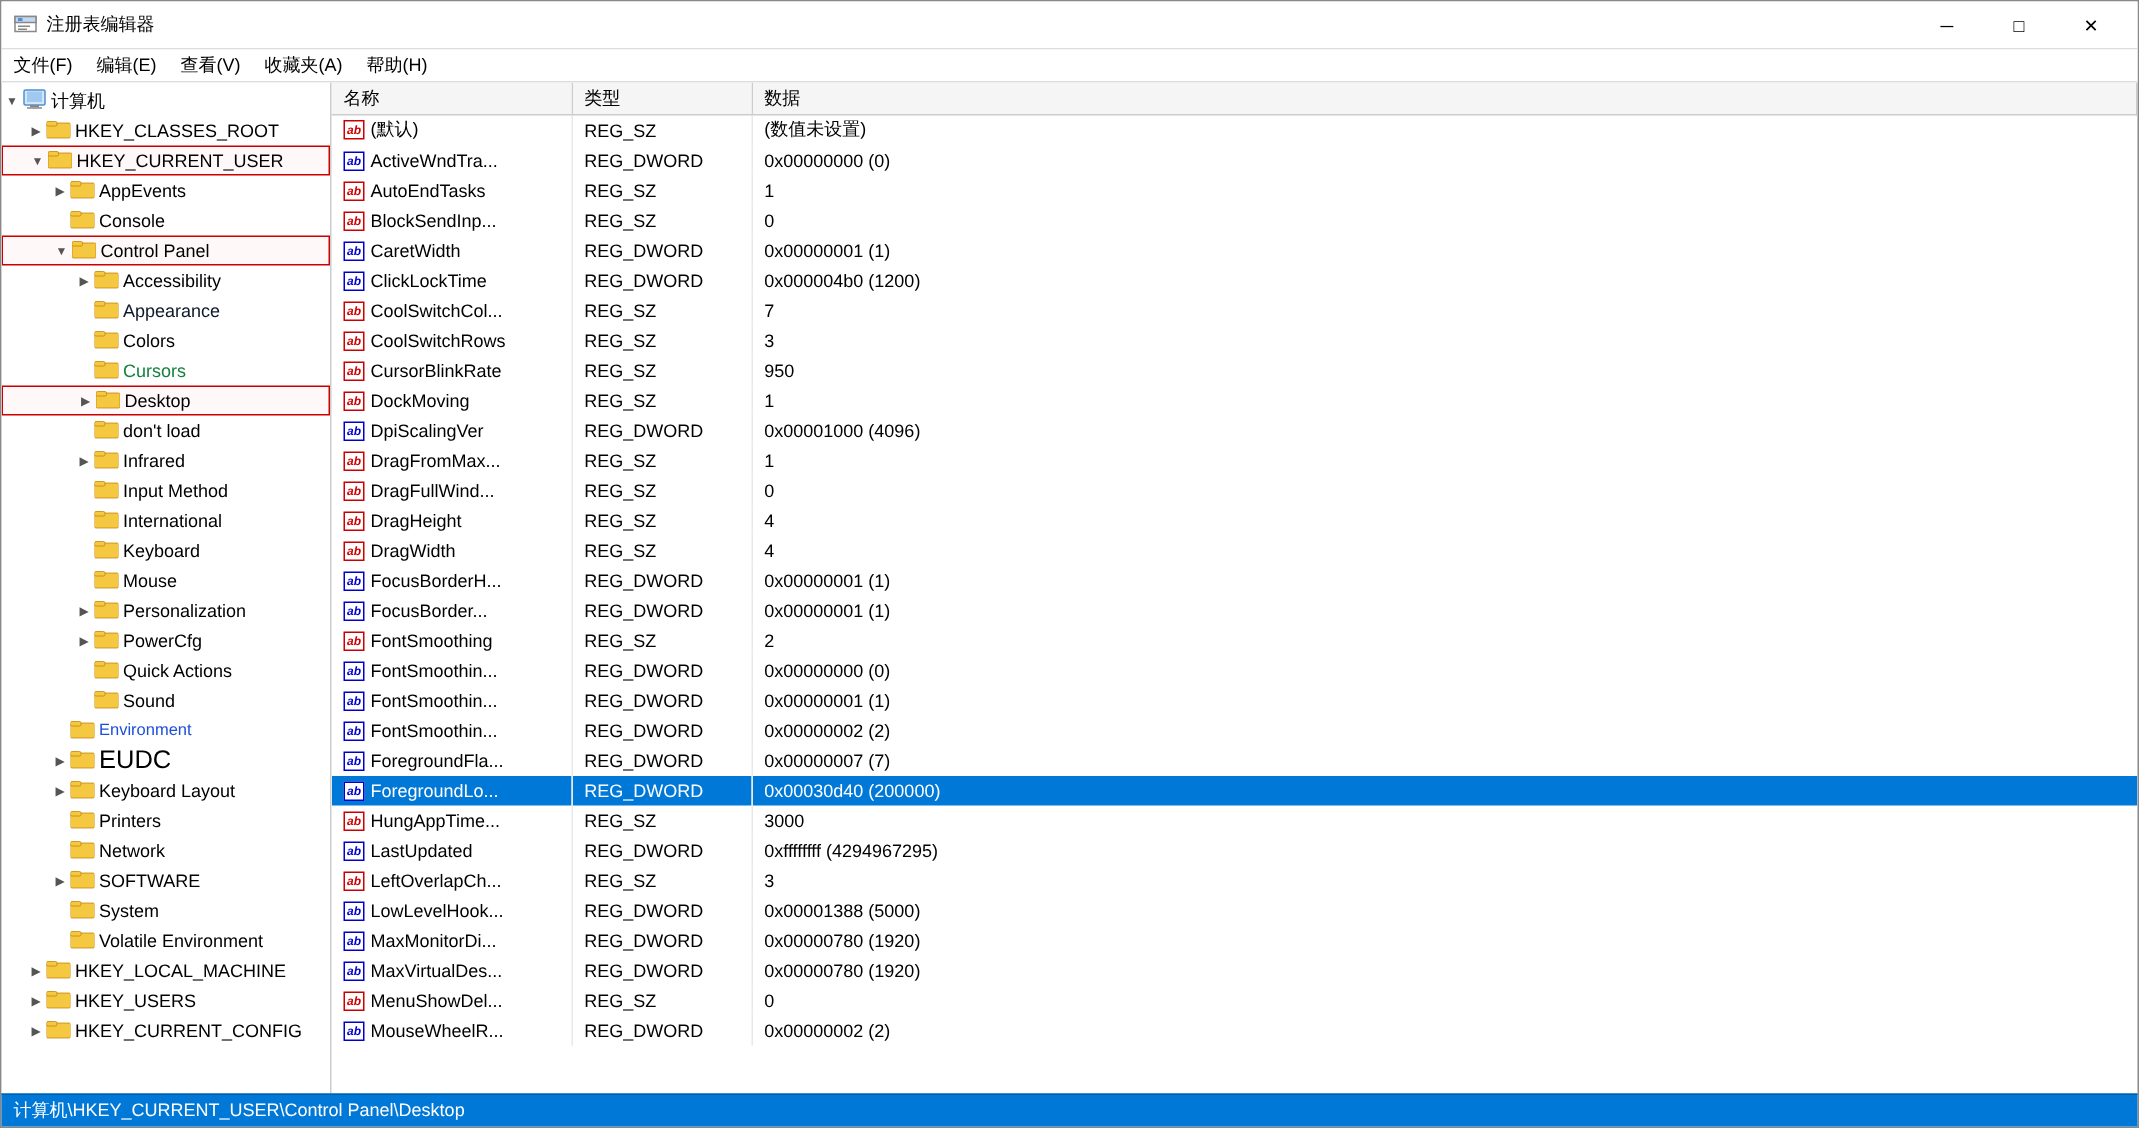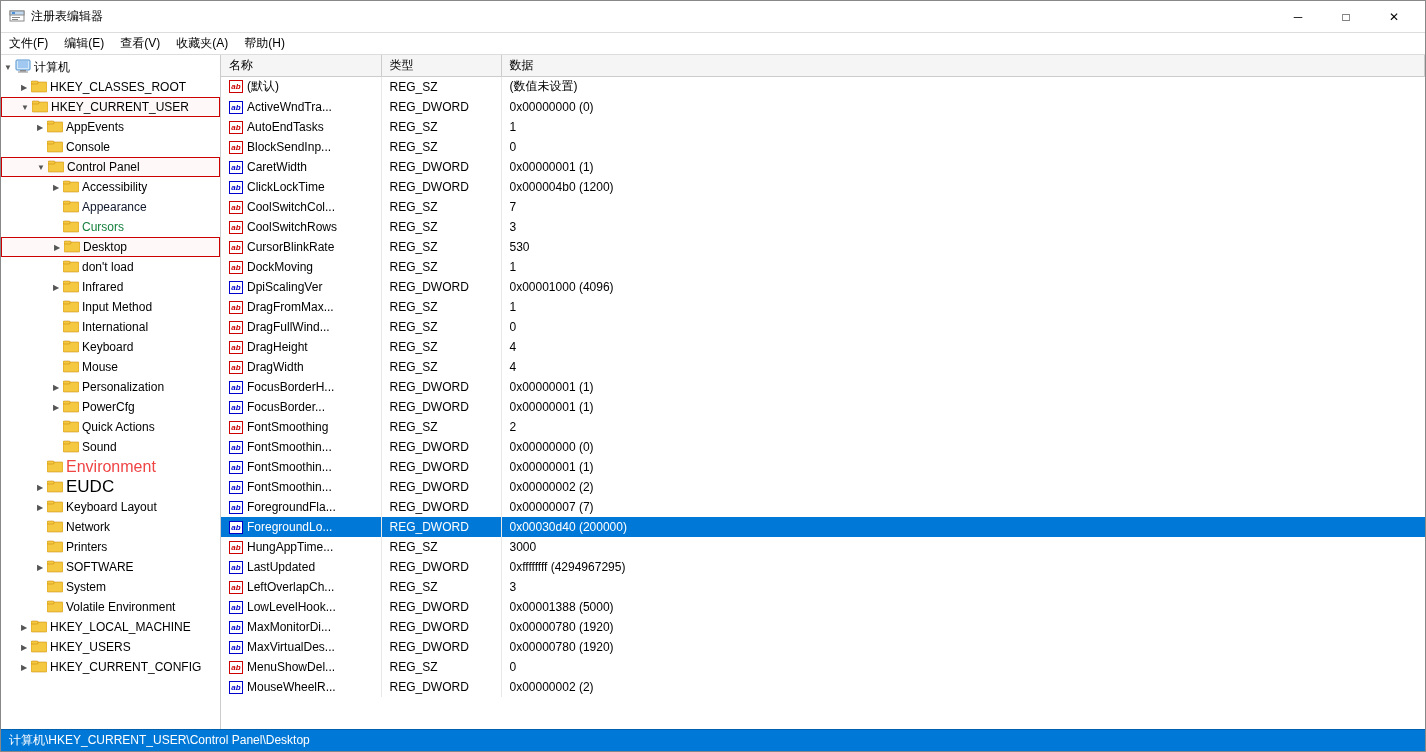--- a/index.html
+++ b/index.html
@@ -266,20 +266,29 @@
   </svg></span>
           <span style="font-size:12px;color:#0f172a;">Appearance</span>
         </div>
         <div class="tree-node">
           <span style="display:inline-block;width:48px;flex-shrink:0;"></span>
           <span style="width:14px;display:inline-block;flex-shrink:0;"></span>
           <span style="margin-right:3px;flex-shrink:0;"><svg width="16" height="14" viewBox="0 0 16 14">
     <rect x="0" y="3" width="16" height="10" rx="1" fill="#f5c842" stroke="#c08000" stroke-width="0.5"></rect>
     <rect x="0" y="2" width="7" height="3" rx="1" fill="#f5c842" stroke="#c08000" stroke-width="0.5"></rect>
   </svg></span>
+          <span style="font-size:12px;color:#000;">Colors</span>
+        </div>
+        <div class="tree-node">
+          <span style="display:inline-block;width:48px;flex-shrink:0;"></span>
+          <span style="width:14px;display:inline-block;flex-shrink:0;"></span>
+          <span style="margin-right:3px;flex-shrink:0;"><svg width="16" height="14" viewBox="0 0 16 14">
+    <rect x="0" y="3" width="16" height="10" rx="1" fill="#f5c842" stroke="#c08000" stroke-width="0.5"></rect>
+    <rect x="0" y="2" width="7" height="3" rx="1" fill="#f5c842" stroke="#c08000" stroke-width="0.5"></rect>
+  </svg></span>
           <span style="font-size:12px;color:#15803d;">Cursors</span>
         </div>
         <div class="tree-node selected" style="border: 1px solid rgb(204, 0, 0); background: rgb(255, 248, 248);">
           <span style="display:inline-block;width:48px;flex-shrink:0;"></span>
           <span style="width:14px;height:16px;display:inline-flex;align-items:center;justify-content:center;font-size:8px;color:#555;flex-shrink:0;">▶</span>
           <span style="margin-right:3px;flex-shrink:0;"><svg width="16" height="14" viewBox="0 0 16 14">
     <rect x="0" y="3" width="16" height="10" rx="1" fill="#f5c842" stroke="#c08000" stroke-width="0.5"></rect>
     <rect x="0" y="2" width="7" height="3" rx="1" fill="#f5c842" stroke="#c08000" stroke-width="0.5"></rect>
   </svg></span>
           <span style="font-size:12px;color:#000;">Desktop</span>
@@ -374,21 +383,21 @@
   </svg></span>
           <span style="font-size:12px;color:#000;">Sound</span>
         </div>
         <div class="tree-node">
           <span style="display:inline-block;width:32px;flex-shrink:0;"></span>
           <span style="width:14px;display:inline-block;flex-shrink:0;"></span>
           <span style="margin-right:3px;flex-shrink:0;"><svg width="16" height="14" viewBox="0 0 16 14">
     <rect x="0" y="3" width="16" height="10" rx="1" fill="#f5c842" stroke="#c08000" stroke-width="0.5"></rect>
     <rect x="0" y="2" width="7" height="3" rx="1" fill="#f5c842" stroke="#c08000" stroke-width="0.5"></rect>
   </svg></span>
-          <span style="font-size:16px;color:#ef4444;">Environment</span>
+          <span style="font-size:11px;color:#1d4ed8;">Environment</span>
         </div>
         <div class="tree-node">
           <span style="display:inline-block;width:32px;flex-shrink:0;"></span>
           <span style="width:14px;height:16px;display:inline-flex;align-items:center;justify-content:center;font-size:8px;color:#555;flex-shrink:0;">▶</span>
           <span style="margin-right:3px;flex-shrink:0;"><svg width="16" height="14" viewBox="0 0 16 14">
     <rect x="0" y="3" width="16" height="10" rx="1" fill="#f5c842" stroke="#c08000" stroke-width="0.5"></rect>
     <rect x="0" y="2" width="7" height="3" rx="1" fill="#f5c842" stroke="#c08000" stroke-width="0.5"></rect>
   </svg></span>
           <span style="font-size:17px;color:#000;">EUDC</span>
         </div>
@@ -401,30 +410,30 @@
   </svg></span>
           <span style="font-size:12px;color:#000;">Keyboard Layout</span>
         </div>
         <div class="tree-node">
           <span style="display:inline-block;width:32px;flex-shrink:0;"></span>
           <span style="width:14px;display:inline-block;flex-shrink:0;"></span>
           <span style="margin-right:3px;flex-shrink:0;"><svg width="16" height="14" viewBox="0 0 16 14">
     <rect x="0" y="3" width="16" height="10" rx="1" fill="#f5c842" stroke="#c08000" stroke-width="0.5"></rect>
     <rect x="0" y="2" width="7" height="3" rx="1" fill="#f5c842" stroke="#c08000" stroke-width="0.5"></rect>
   </svg></span>
+          <span style="font-size:12px;color:#000;">Printers</span>
+        </div>
+        <div class="tree-node">
+          <span style="display:inline-block;width:32px;flex-shrink:0;"></span>
+          <span style="width:14px;display:inline-block;flex-shrink:0;"></span>
+          <span style="margin-right:3px;flex-shrink:0;"><svg width="16" height="14" viewBox="0 0 16 14">
+    <rect x="0" y="3" width="16" height="10" rx="1" fill="#f5c842" stroke="#c08000" stroke-width="0.5"></rect>
+    <rect x="0" y="2" width="7" height="3" rx="1" fill="#f5c842" stroke="#c08000" stroke-width="0.5"></rect>
+  </svg></span>
           <span style="font-size:12px;color:#000;">Network</span>
-        </div>
-        <div class="tree-node">
-          <span style="display:inline-block;width:32px;flex-shrink:0;"></span>
-          <span style="width:14px;display:inline-block;flex-shrink:0;"></span>
-          <span style="margin-right:3px;flex-shrink:0;"><svg width="16" height="14" viewBox="0 0 16 14">
-    <rect x="0" y="3" width="16" height="10" rx="1" fill="#f5c842" stroke="#c08000" stroke-width="0.5"></rect>
-    <rect x="0" y="2" width="7" height="3" rx="1" fill="#f5c842" stroke="#c08000" stroke-width="0.5"></rect>
-  </svg></span>
-          <span style="font-size:12px;color:#000;">Printers</span>
         </div>
         <div class="tree-node">
           <span style="display:inline-block;width:32px;flex-shrink:0;"></span>
           <span style="width:14px;height:16px;display:inline-flex;align-items:center;justify-content:center;font-size:8px;color:#555;flex-shrink:0;">▶</span>
           <span style="margin-right:3px;flex-shrink:0;"><svg width="16" height="14" viewBox="0 0 16 14">
     <rect x="0" y="3" width="16" height="10" rx="1" fill="#f5c842" stroke="#c08000" stroke-width="0.5"></rect>
     <rect x="0" y="2" width="7" height="3" rx="1" fill="#f5c842" stroke="#c08000" stroke-width="0.5"></rect>
   </svg></span>
           <span style="font-size:12px;color:#000;">SOFTWARE</span>
         </div>
@@ -567,21 +576,21 @@
     <td>3</td>
   </tr>
               <tr>
     <td>
       <span class="type-icon">
         <span style="display:inline-block;width:14px;height:13px;font-size:8px;border:1px solid #cc0000;color:#cc0000;background:#fff;text-align:center;line-height:11px;font-style:italic;font-weight:bold;flex-shrink:0;">ab</span>
         CursorBlinkRate
       </span>
     </td>
     <td>REG_SZ</td>
-    <td>530</td>
+    <td>950</td>
   </tr>
               <tr>
     <td>
       <span class="type-icon">
         <span style="display:inline-block;width:14px;height:13px;font-size:8px;border:1px solid #cc0000;color:#cc0000;background:#fff;text-align:center;line-height:11px;font-style:italic;font-weight:bold;flex-shrink:0;">ab</span>
         DockMoving
       </span>
     </td>
     <td>REG_SZ</td>
     <td>1</td>

